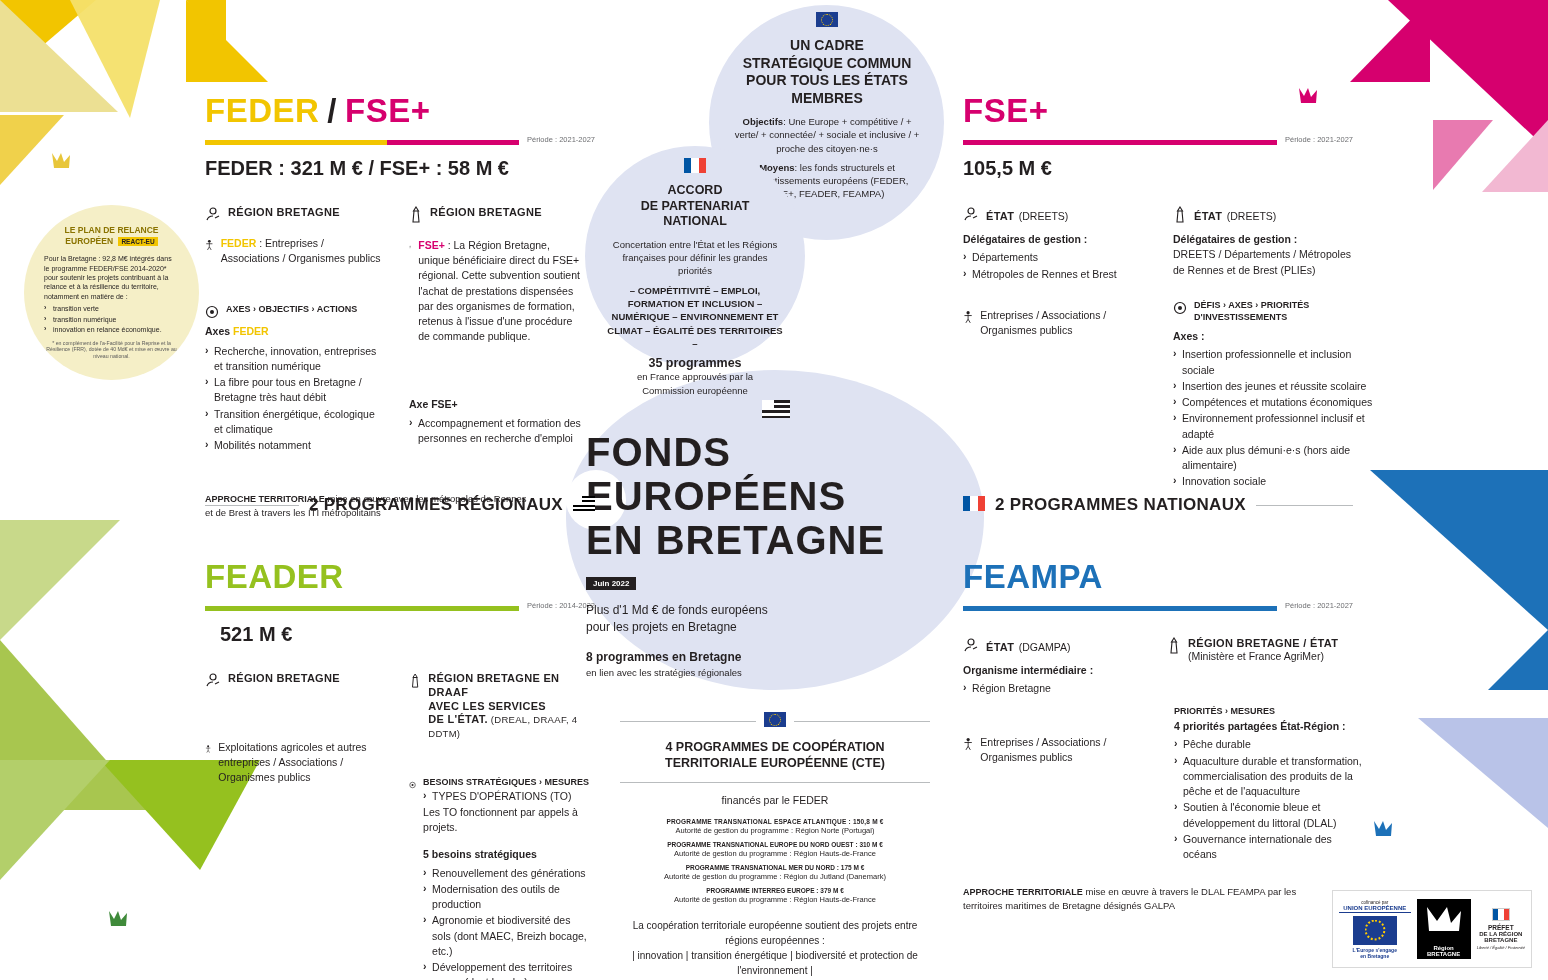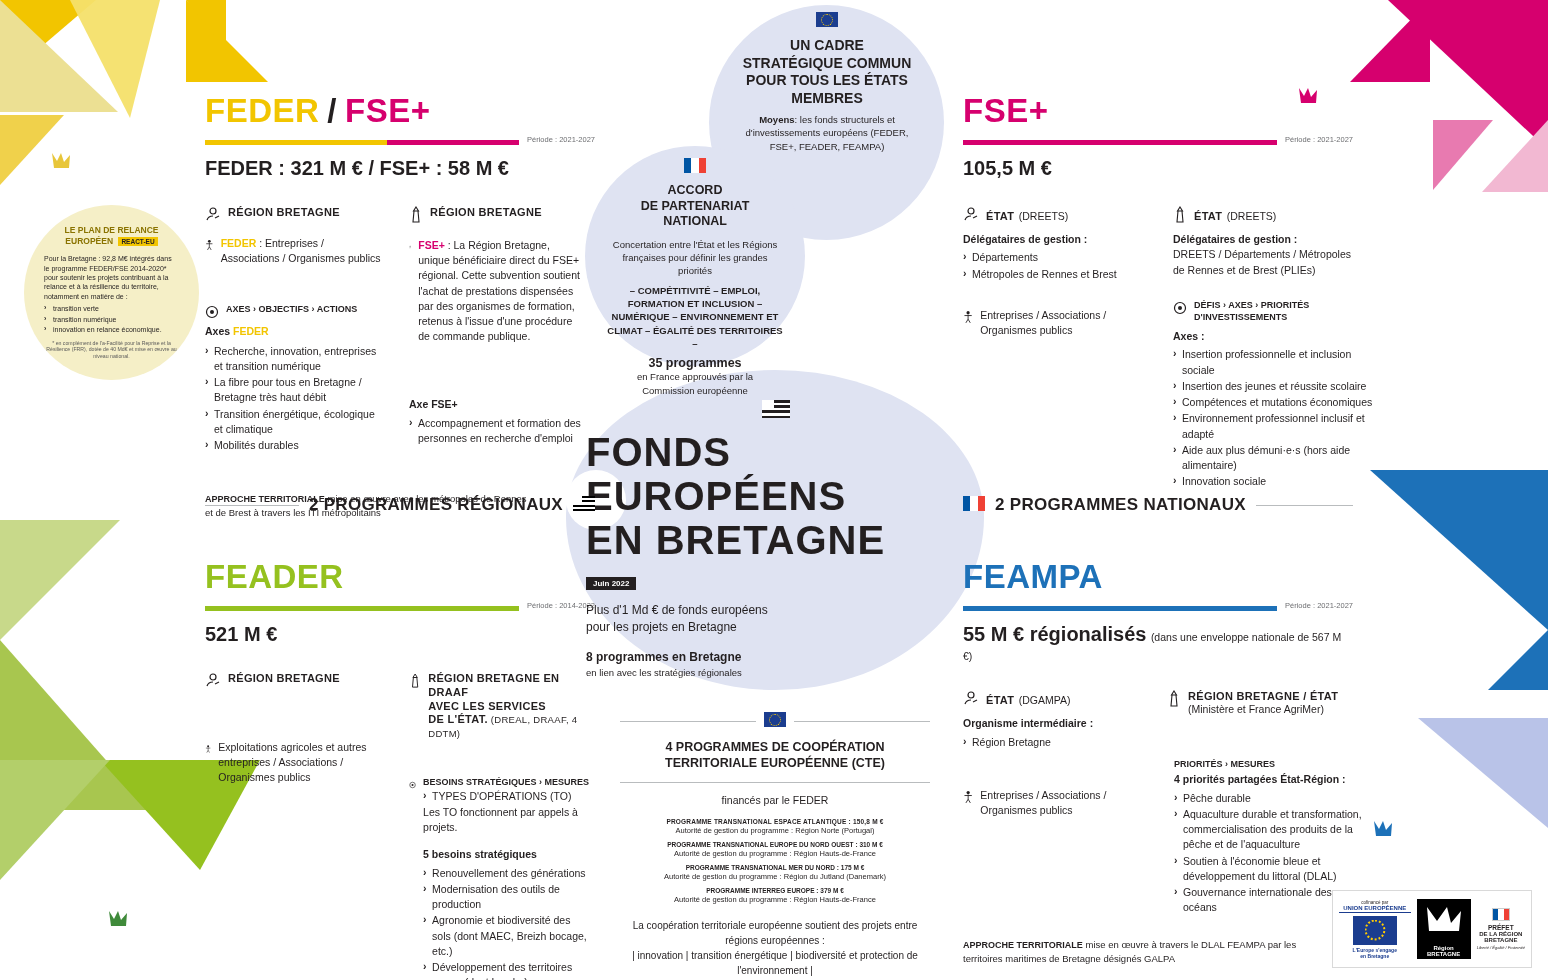--- a/index.html
+++ b/index.html
@@ -105,20 +105,23 @@
 <div class="abs" style="left:722px;top:12px;width:210px;text-align:center;">
   <div style="margin:0 auto;">
     <span class="flag-eu"><span class="stars"></span></span>
   </div>
   <div style="margin-top:6px;font-weight:bold;font-size:14px;line-height:1.25;">
     <div>UN CADRE</div>
     <div>STRATÉGIQUE COMMUN</div>
     <div>POUR TOUS LES ÉTATS</div>
     <div>MEMBRES</div>
   </div>
+  <div class="xs" style="margin-top:8px;padding:0 12px;">
+    <span class="b">Objectifs</span><span>: Une Europe + compétitive / + verte/ + connectée/ + sociale et inclusive / + proche des citoyen·ne·s</span>
+  </div>
   <div class="xs" style="margin-top:6px;padding:0 12px;">
     <span class="b">Moyens</span><span>: les fonds structurels et d'investissements européens (FEDER, FSE+, FEADER, FEAMPA)</span>
   </div>
 </div>
 
 <div class="circle" style="left:585px;top:146px;width:220px;height:220px;"></div>
 <div class="abs" style="left:596px;top:158px;width:198px;text-align:center;">
   <div><span class="flag-fr"></span></div>
   <div style="margin-top:6px;font-weight:bold;font-size:12.5px;line-height:1.25;">
     <div>ACCORD</div>
@@ -182,21 +185,21 @@
             <circle cx="7" cy="8" r="5.5" fill="none" stroke="#231f20" stroke-width="1.2"></circle>
             <circle cx="7" cy="8" r="2" fill="#231f20"></circle>
           </svg>
         <span class="cap-sub">AXES › OBJECTIFS › ACTIONS</span>
       </div>
       <div class="sm b" style="margin-top:4px;"><span>Axes </span><span style="color:#f2c500;">FEDER</span></div>
       <ul class="b-list sm" style="margin-top:4px;">
         <li>Recherche, innovation, entreprises et transition numérique</li>
         <li>La fibre pour tous en Bretagne / Bretagne très haut débit</li>
         <li>Transition énergétique, écologique et climatique</li>
-        <li>Mobilités durables</li>
+        <li>Mobilités notamment</li>
       </ul>
     </div>
 
     <div style="width:175px;">
       <div class="icon-row">
         <svg width="14" height="18" viewBox="0 0 14 18">
             <path d="M7 1 L9.5 5 L4.5 5 Z M5 5 L9 5 L10 16 L4 16 Z" fill="none" stroke="#231f20" stroke-width="1.1"></path>
           </svg>
         <span class="cap">RÉGION BRETAGNE</span>
       </div>
@@ -225,21 +228,21 @@
   <div class="sec-title">2 PROGRAMMES RÉGIONAUX</div>
   <div><span class="flag-bzh"></span></div>
 </div>
 
 <div class="abs" style="left:205px;top:558px;width:390px;">
   <div class="prog-title" style="color:#95c11f;">FEADER</div>
   <div style="display:flex;align-items:center;gap:8px;margin-top:4px;">
     <div class="rule" style="flex:1;background:#95c11f;"></div>
     <div class="period" style="white-space:nowrap;text-align:center;">Période : 2014-2022</div>
   </div>
-  <div class="amount" style="margin-top:12px;">521 M €</div>
+  <div class="amount" style="margin-top:12px;margin-left:15px;">521 M €</div>
 
   <div style="display:flex;gap:24px;margin-top:26px;">
     <div style="width:180px;">
       <div class="icon-row">
         <svg width="16" height="16" viewBox="0 0 16 16">
             <circle cx="8" cy="5" r="3" fill="none" stroke="#231f20" stroke-width="1.2"></circle>
             <path d="M2 14c1-3 4-4 6-4" fill="none" stroke="#231f20" stroke-width="1.2"></path>
             <path d="M10 12l4-2" stroke="#231f20" stroke-width="1.2"></path>
           </svg>
         <span class="cap">RÉGION BRETAGNE</span>
@@ -360,24 +363,20 @@
   <div class="sec-title">2 PROGRAMMES NATIONAUX</div>
   <div class="line"></div>
 </div>
 
 <div class="abs" style="left:963px;top:558px;width:390px;">
   <div class="prog-title" style="color:#1d71b8;">FEAMPA</div>
   <div style="display:flex;align-items:center;gap:8px;margin-top:4px;">
     <div class="rule" style="flex:1;background:#1d71b8;"></div>
     <div class="period" style="white-space:nowrap;">Période : 2021-2027</div>
   </div>
-  <div style="margin-top:12px;">
-    <span class="amount">55 M € régionalisés</span>
-    <span class="sm">(dans une enveloppe nationale de 567 M €)</span>
-  </div>
 
   <div style="display:flex;gap:24px;margin-top:26px;">
     <div style="width:180px;">
       <div class="icon-row">
         <svg width="16" height="16" viewBox="0 0 16 16">
             <circle cx="8" cy="5" r="3" fill="none" stroke="#231f20" stroke-width="1.2"></circle>
             <path d="M2 14c1-3 4-4 6-4" fill="none" stroke="#231f20" stroke-width="1.2"></path>
             <path d="M10 12l4-2" stroke="#231f20" stroke-width="1.2"></path>
           </svg>
         <div><span class="cap">ÉTAT</span>

